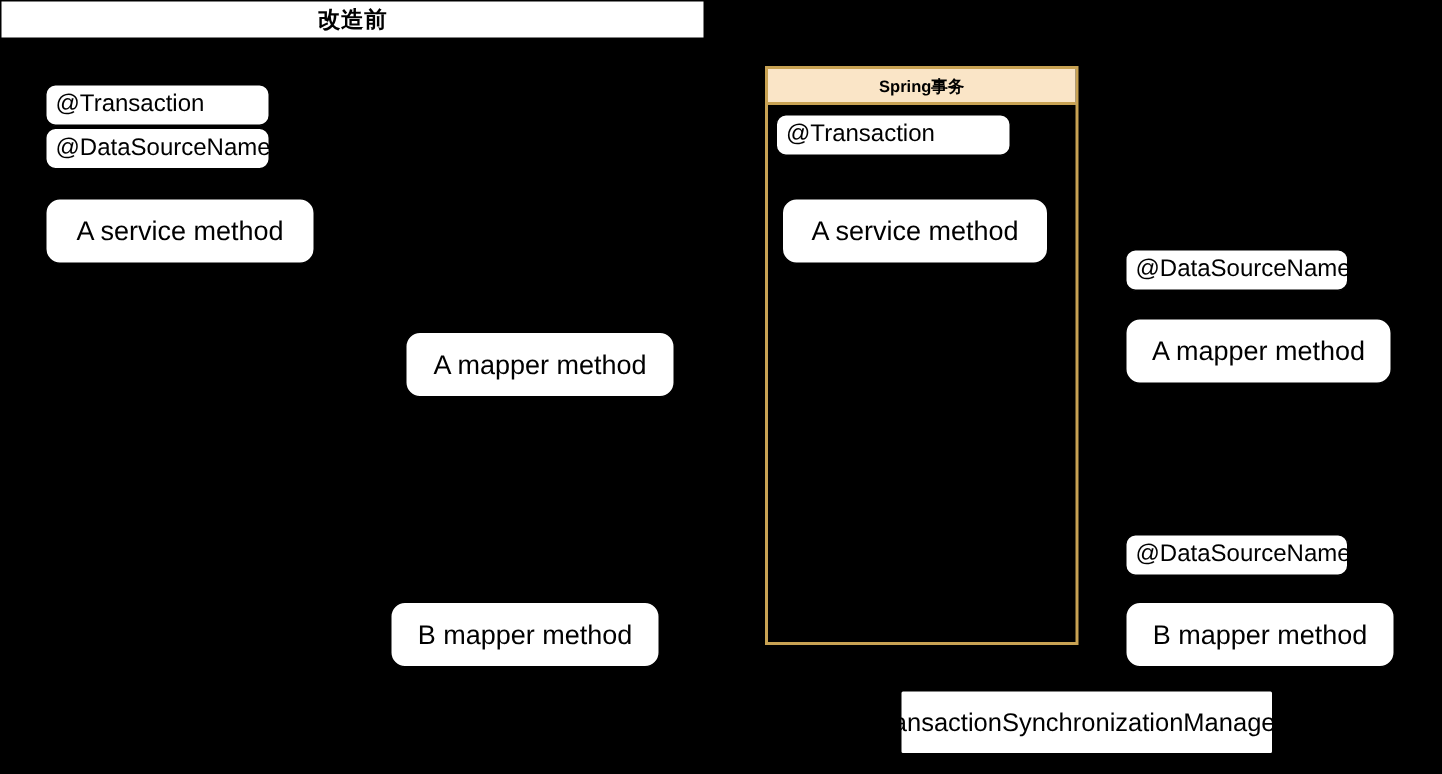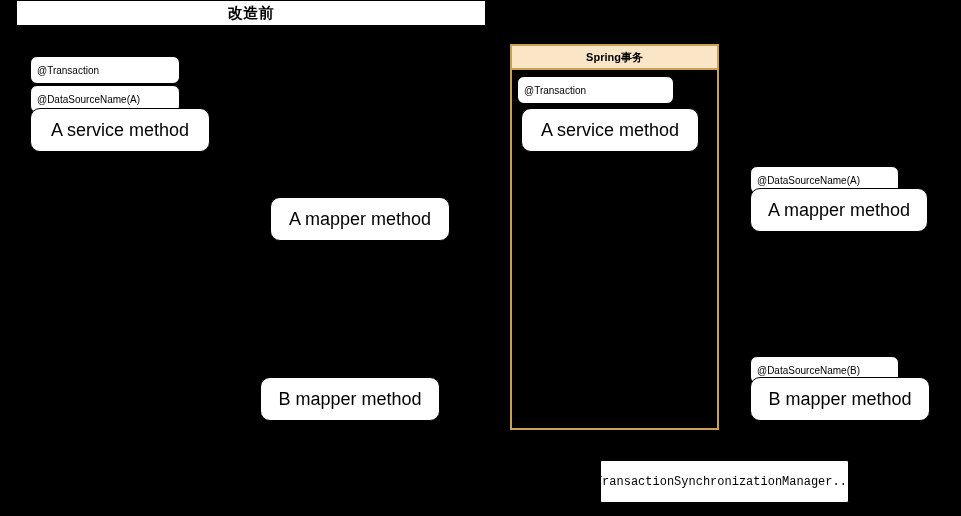--- a/index.html
+++ b/index.html
@@ -12,21 +12,21 @@
     width: 961px;
     height: 516px;
     background: #000000;
     font-family: "Liberation Sans", sans-serif;
     overflow: hidden;
   }
 
   
   .header-band {
     position: absolute;
-    left: 16px;
+    left: 0;
     top: 0;
     width: 900px;
     height: 28px;
   }
   .header-cell {
     position: absolute;
     top: 0;
     height: 26px;
     background: #ffffff;
     border: 1px solid #000000;
@@ -78,32 +78,32 @@
     border-radius: 9px;
     box-sizing: border-box;
     display: flex;
     align-items: center;
     color: #000000;
   }
   .node.big {
     justify-content: center;
     font-size: 18px;
     border-radius: 10px;
+    margin-top: 24px;
   }
   .node.anno {
     justify-content: flex-start;
-    font-size: 10px;
+    font-size: 16px;
     padding-left: 6px;
     border-radius: 7px;
   }
   .node.plain {
     justify-content: center;
-    font-size: 12px;
+    font-size: 17px;
     border-radius: 2px;
-    font-family: Liberation Mono, monospace;
   }
 
   
   #anno-transaction-left      { left: 30px;  top: 56px;  width: 150px; height: 28px; }
   #anno-datasource-a-left     { left: 30px;  top: 85px;  width: 150px; height: 28px; }
   #node-a-service-left        { left: 30px;  top: 108px; width: 180px; height: 44px; }
   #node-a-mapper-left         { left: 270px; top: 197px; width: 180px; height: 44px; }
   #node-b-mapper-left         { left: 260px; top: 377px; width: 180px; height: 44px; }
 
   

